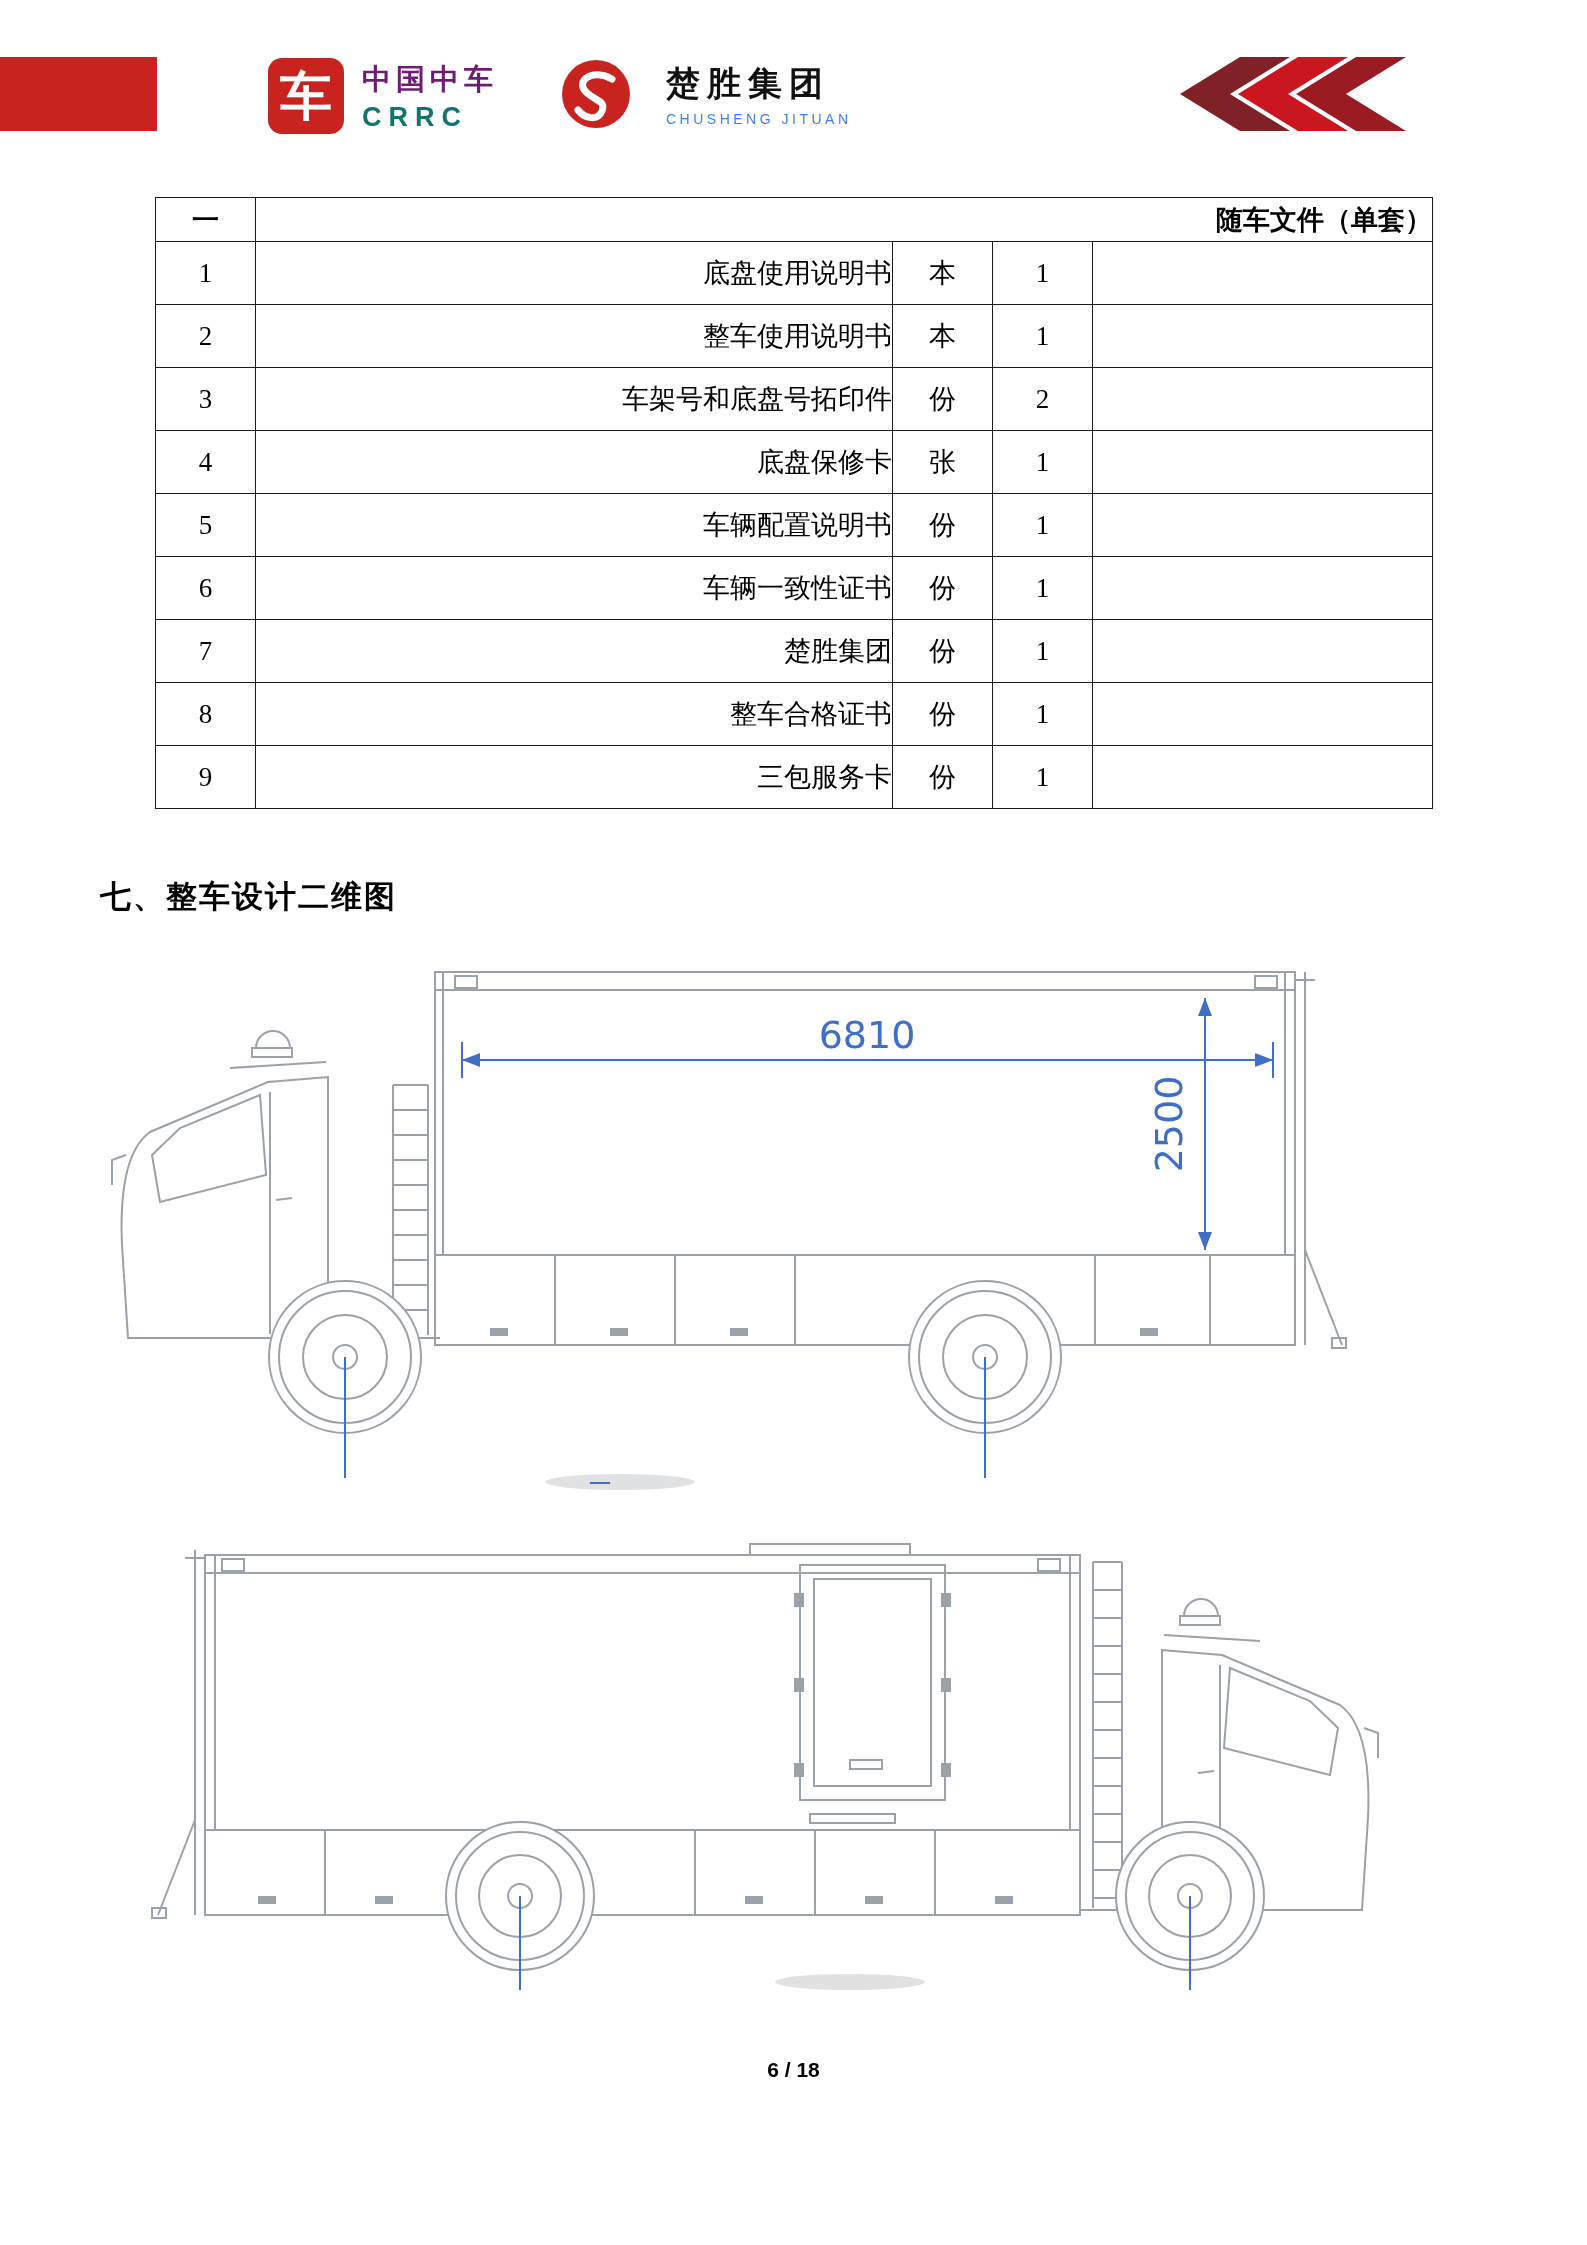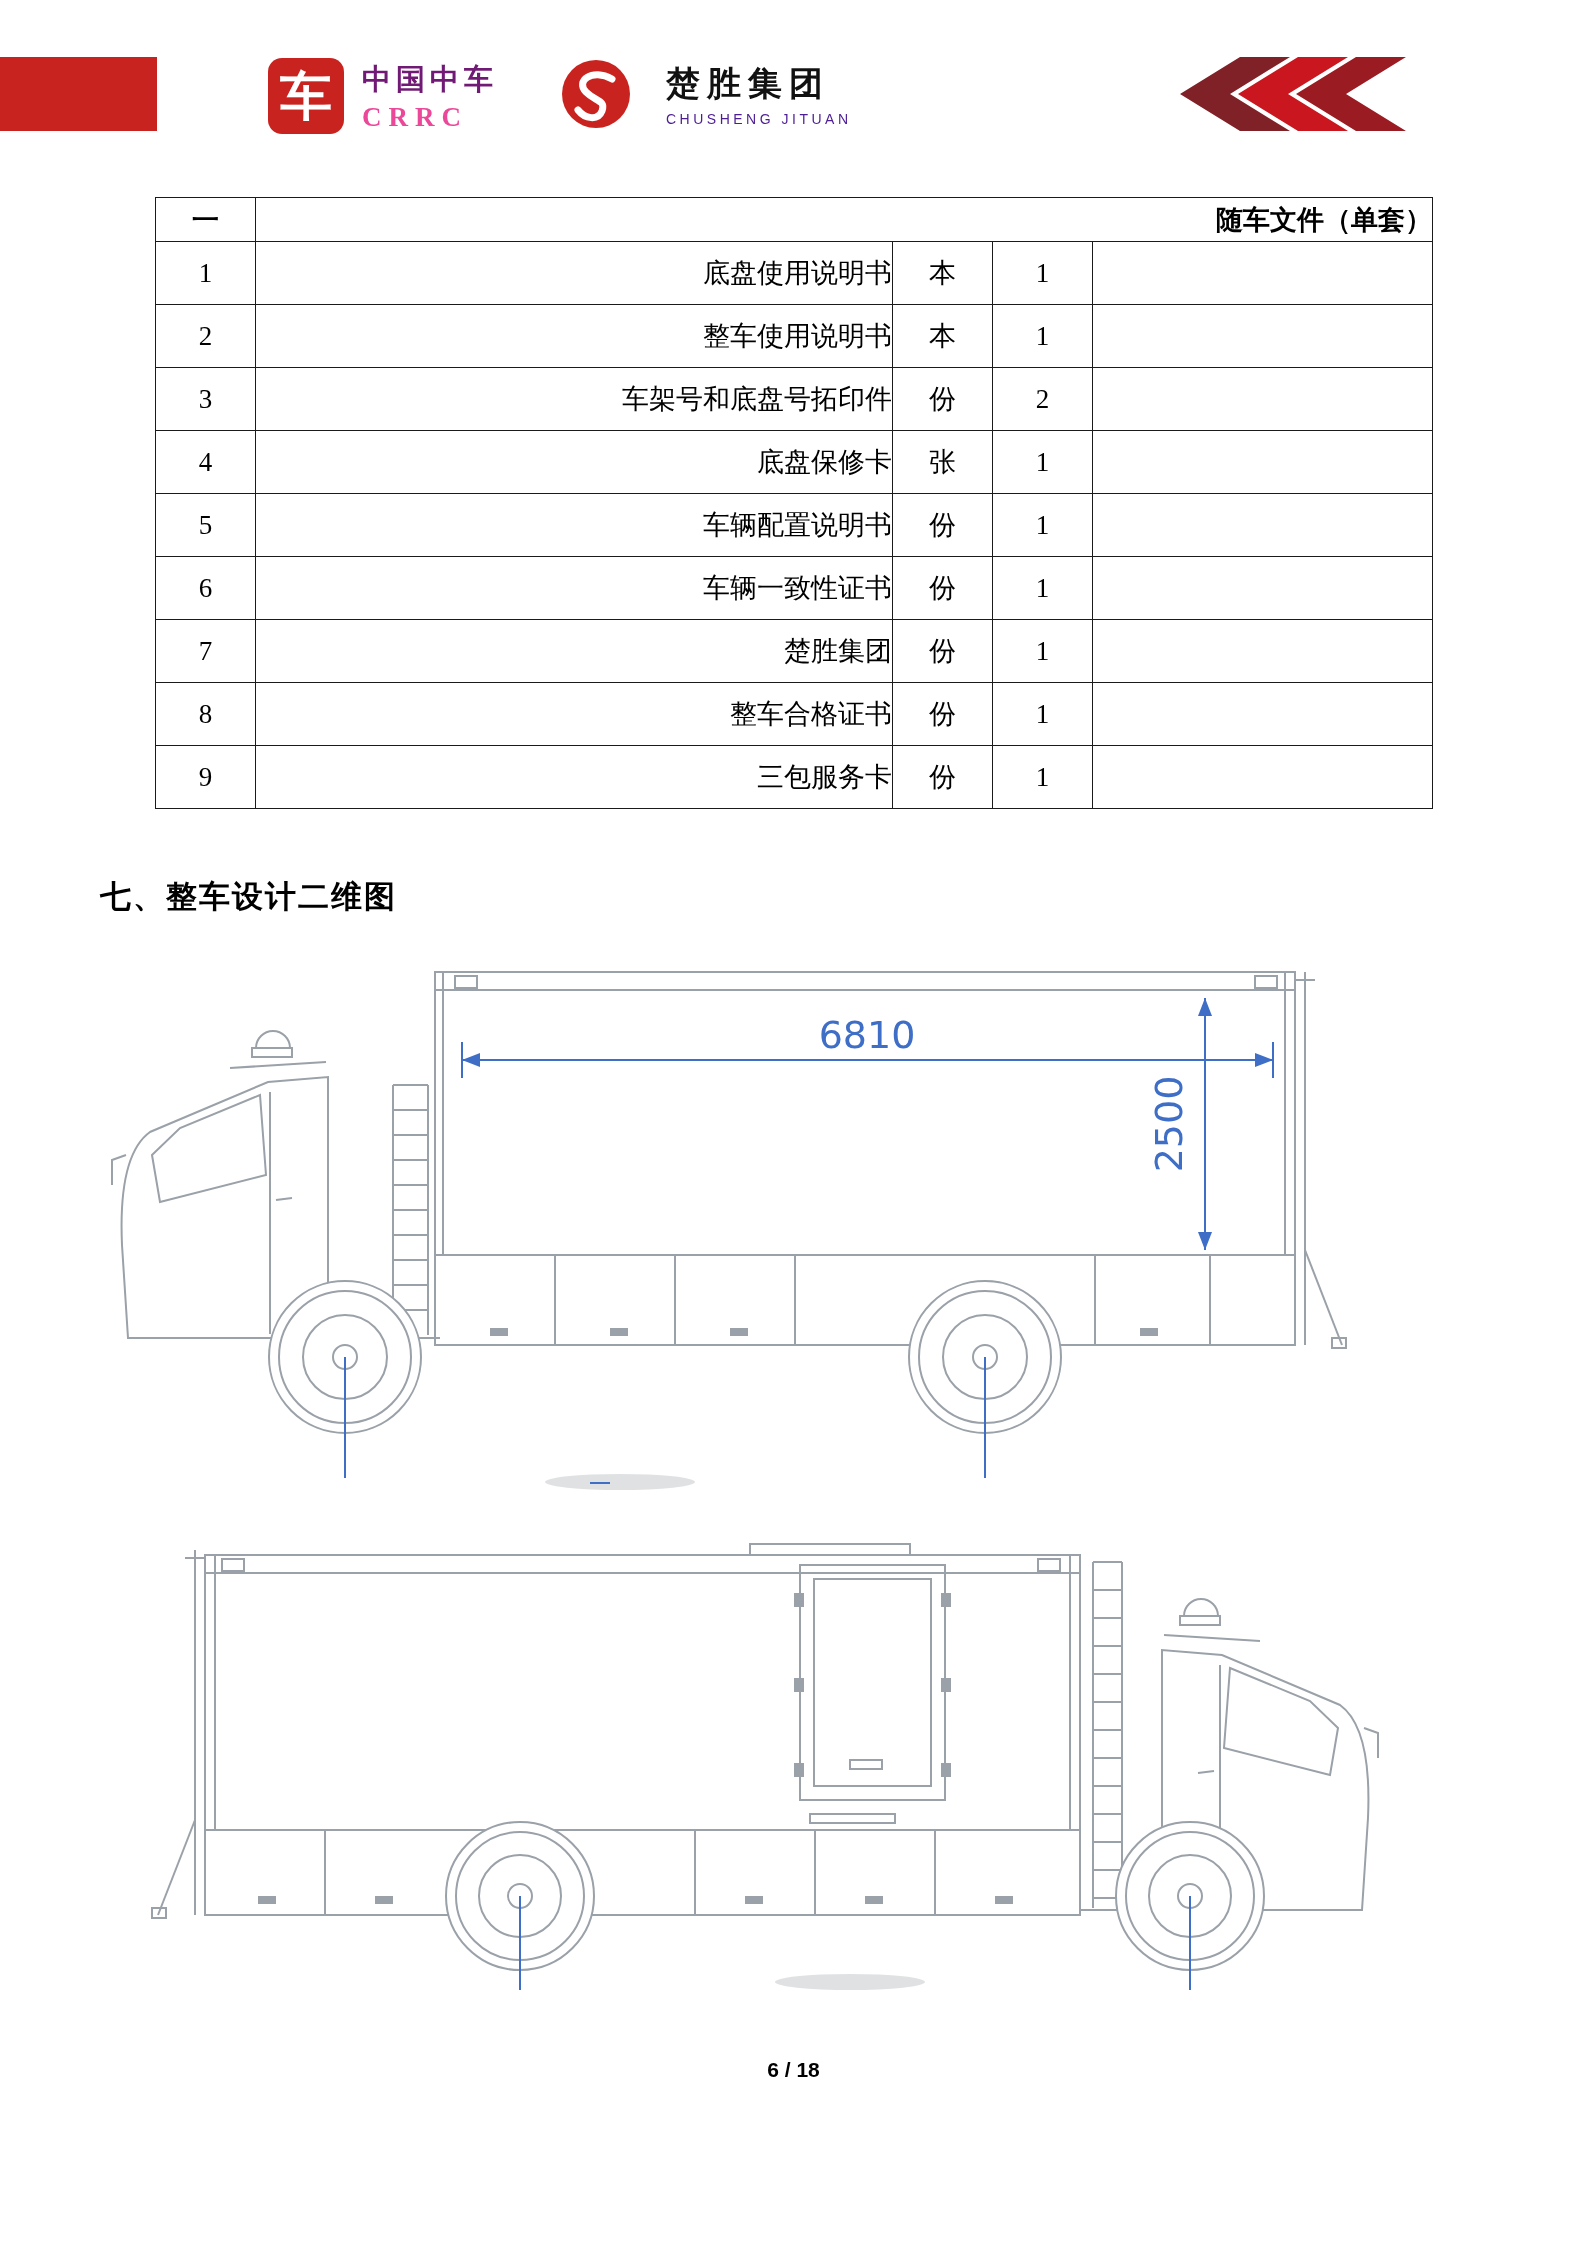--- a/index.html
+++ b/index.html
@@ -9,26 +9,26 @@
   
   .red-block{position:absolute;left:0;top:57px;width:157px;height:74px;background:#c9231f;}
   .logo{position:absolute;display:flex;align-items:center;}
   .logo-crrc{left:268px;top:58px;gap:18px;}
   .crrc-icon{width:76px;height:76px;background:#c9231f;border-radius:14px;
              display:flex;align-items:center;justify-content:center;}
   .crrc-icon span{color:#fff;font-size:52px;font-weight:bold;line-height:1;
                   font-family:"Liberation Sans",sans-serif;}
   .crrc-text .cn{font-size:29px;font-weight:bold;letter-spacing:5px;color:#701a75;
                  font-family:"Liberation Sans",sans-serif;}
-  .crrc-text .en{font-size:27px;font-weight:bold;letter-spacing:7px;color:#ec4899;
-                 font-family:Liberation Serif, serif;margin-top:2px;}
+  .crrc-text .en{font-size:27px;font-weight:bold;letter-spacing:7px;color:#0f766e;
+                 font-family:Liberation Sans, sans-serif;margin-top:2px;}
   .logo-chusheng{left:560px;top:58px;gap:34px;}
   .cs-text .cn{font-size:34px;font-weight:bold;letter-spacing:7px;color:#111;
                font-family:"Liberation Sans",sans-serif;}
-  .cs-text .en{font-size:14px;letter-spacing:3.5px;color:#4c1d95;margin-top:4px;
+  .cs-text .en{font-size:14px;letter-spacing:3.5px;color:#3b82f6;margin-top:4px;
                font-family:"Liberation Sans",sans-serif;}
   .arrows{position:absolute;left:1178px;top:57px;}
 
   
   .doc-table{position:absolute;left:155px;top:197px;width:1277px;border-collapse:collapse;
              table-layout:fixed;}
   .doc-table td{border:1.6px solid #1a1a1a;font-size:27px;vertical-align:middle;
                 padding:0;overflow:hidden;}
   .c-no{width:100px;} .c-name{width:637px;} .c-unit{width:100px;}
   .c-qty{width:100px;} .c-blank{width:340px;}

